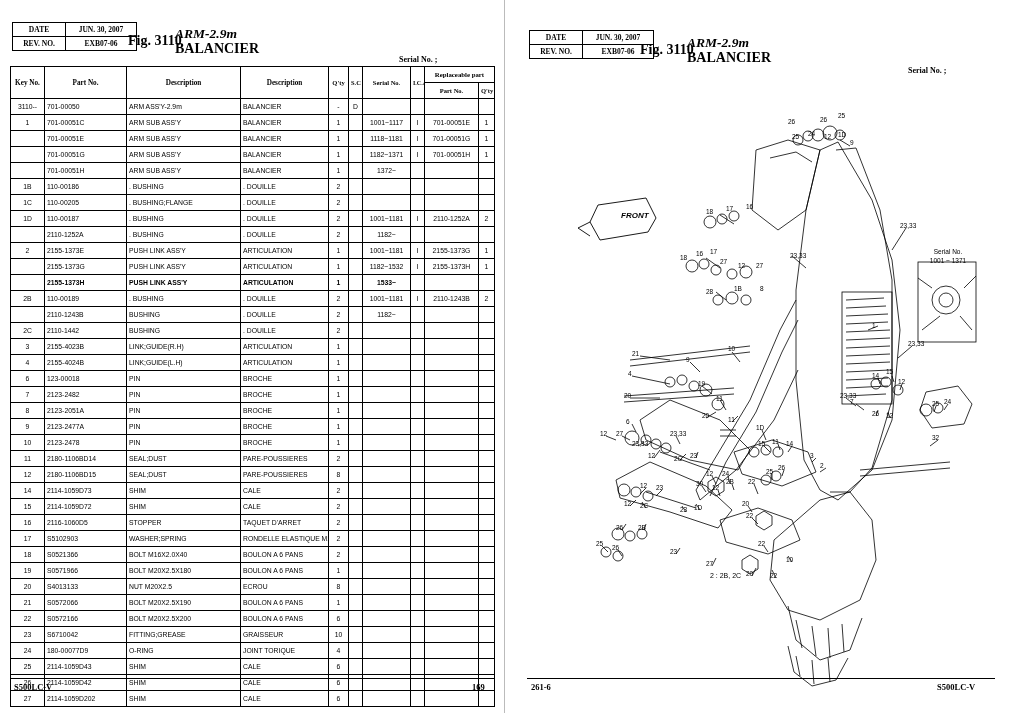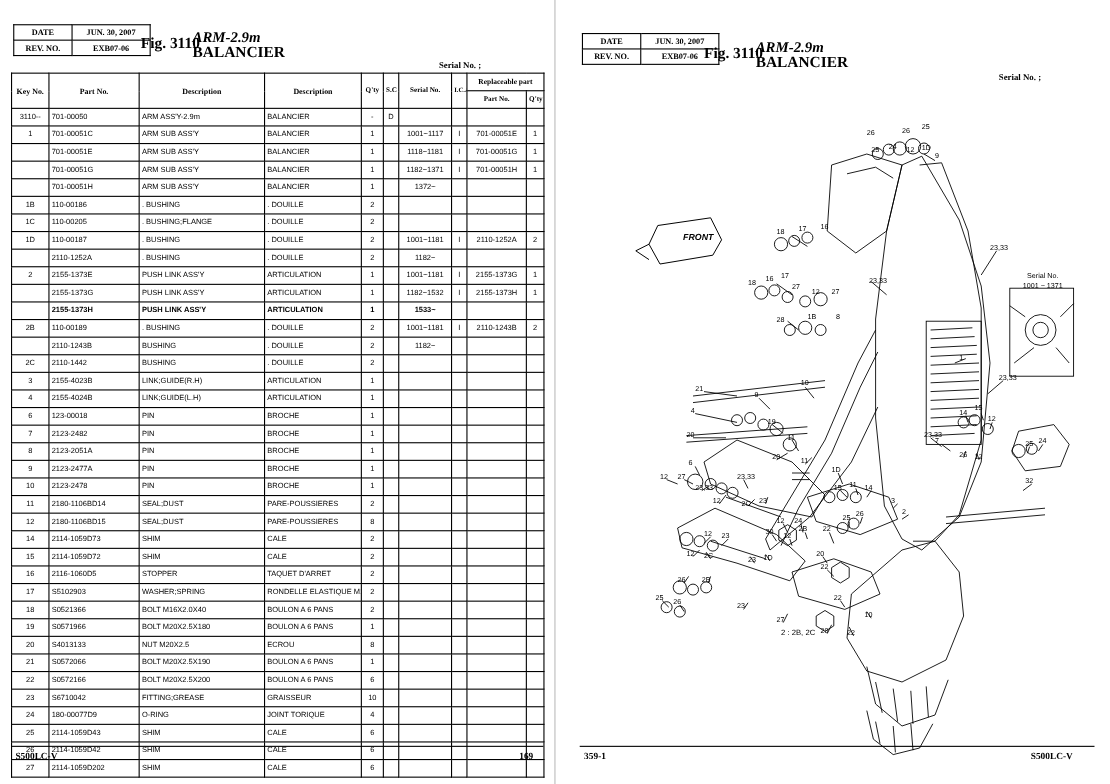--- a/index.html
+++ b/index.html
@@ -789,16 +789,16 @@
           <div class="dlabel" style="left: 150px; top: 548px;">23</div>
           <div class="dlabel" style="left: 238px; top: 540px;">22</div>
           <div class="dlabel" style="left: 186px; top: 560px;">27</div>
           <div class="dlabel" style="left: 226px; top: 570px;">20</div>
           <div class="dlabel" style="left: 250px; top: 572px;">22</div>
           <div class="dlabel" style="left: 266px; top: 556px;">10</div>
         </div>
     </div>
 
     <div class="footline" style="left:22px;top:678px;width:468px;"></div>
-    <div class="foot" style="left:26px;top:682px;">359-1</div>
+    <div class="foot" style="left:26px;top:682px;">261-6</div>
     <div class="foot" style="left:432px;top:682px;">S500LC-V</div>
   </div>
 </div>
 
 </body></html>

